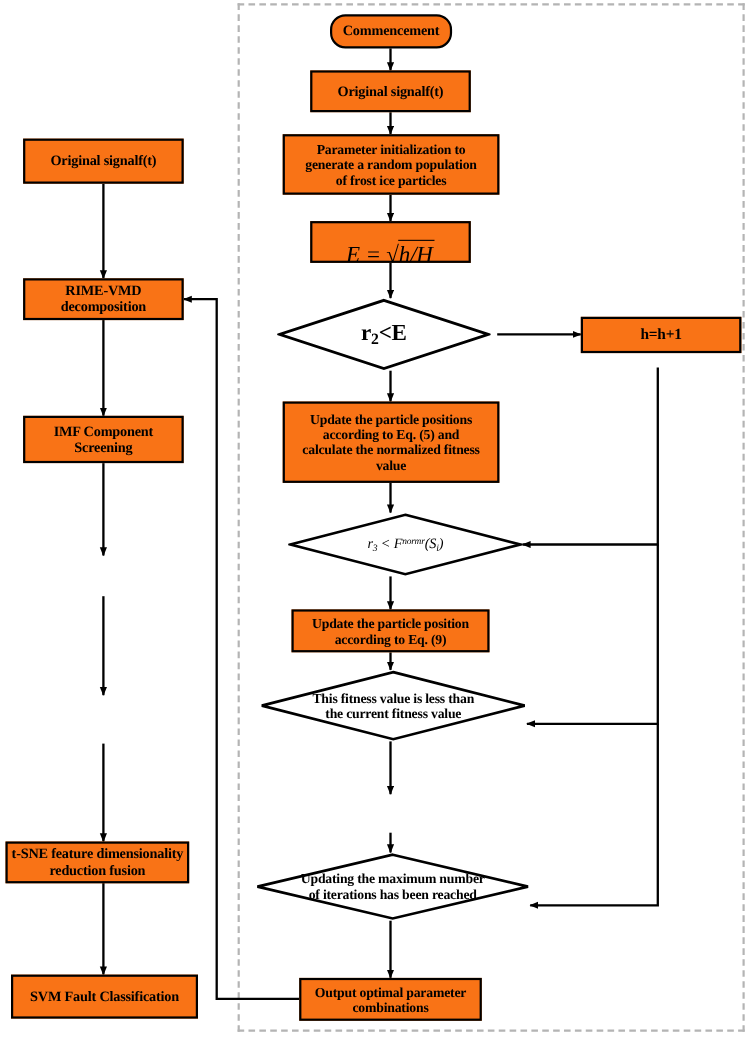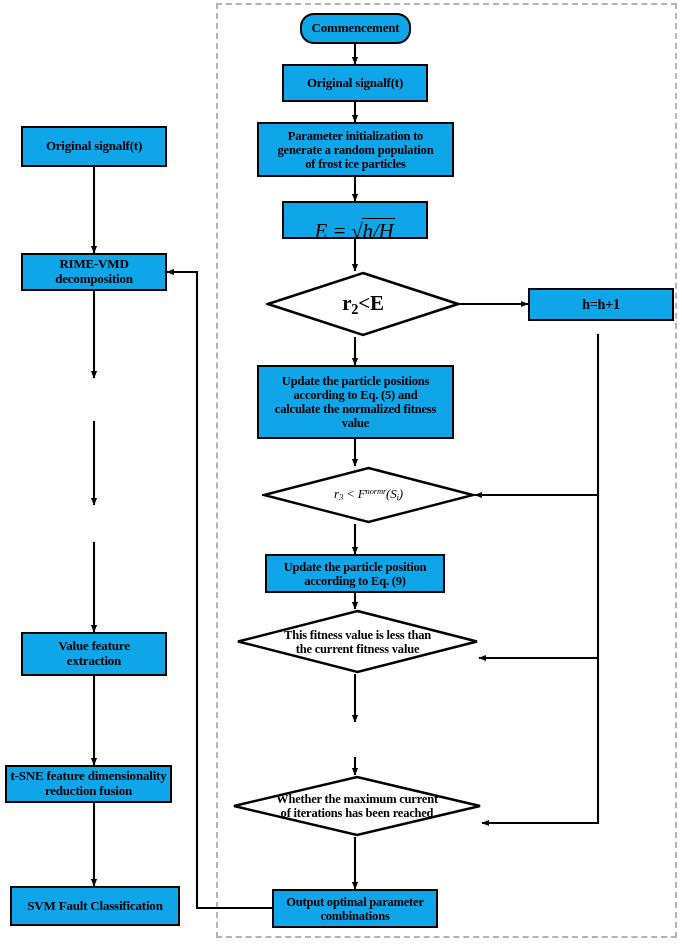--- a/index.html
+++ b/index.html
@@ -26,21 +26,21 @@
   .dashed-region {
     position: absolute;
     border: 2px dashed #b4b4b4;
     box-sizing: border-box;
     background: transparent;
   }
   .node {
     position: absolute;
     box-sizing: border-box;
     border: 2px solid #000000;
-    background: #0ea5e9;
+    background: #f97316;
     display: flex;
     align-items: center;
     justify-content: center;
     text-align: center;
     font-weight: bold;
     color: #000000;
     line-height: 1.12;
     padding: 13px 3px;
     letter-spacing: -0.2px;
   }
@@ -146,26 +146,26 @@
 
   <div class="node" style="left:21px; top:126px; width:146px; height:41px; font-size:13px;">
     <span class="txt">Original signalf(t)</span>
   </div>
 
   <div class="node" style="left:21px; top:253px; width:146px; height:38px; font-size:13px;">
     <span class="txt">RIME-VMD
 decomposition</span>
   </div>
 
-
-
-  <div class="node" style="left:21px; top:632px; width:146px; height:44px; font-size:13px;">
-    <span class="txt">Value feature
-extraction</span>
-  </div>
+  <div class="node" style="left:21px; top:378px; width:146px; height:43px; font-size:13px;">
+    <span class="txt">IMF Component
+Screening</span>
+  </div>
+
+
 
   <div class="node" style="left:5px; top:765px; width:167px; height:38px; font-size:13px;">
     <span class="txt">t-SNE feature dimensionality
 reduction fusion</span>
   </div>
 
   <div class="node" style="left:10px; top:886px; width:170px; height:40px; font-size:13px;">
     <span class="txt">SVM Fault Classification</span>
   </div>
 
@@ -182,21 +182,21 @@
 generate a random population
 of frost ice particles</span>
   </div>
 
   <div class="node" style="left:282px; top:201px; width:146px; height:38px;">
     <span class="txt big-math math">
       <i>E</i>&nbsp;=&nbsp;√<span class="radicand"><i>h</i>/<i>H</i></span>
     </span>
   </div>
 
-  <div class="diamond" style="left:266px; top:271px; width:194px; height:66px; font-size:21px;">
+  <div class="diamond" style="left:252px; top:271px; width:194px; height:66px; font-size:21px;">
     <svg class="dshape" viewBox="0 0 194 66" preserveAspectRatio="none">
       <polygon points="97,2 192,33 97,64 2,33" fill="#fff" stroke="#000" stroke-width="2.6" vector-effect="non-scaling-stroke"></polygon>
     </svg>
     <span class="txt">r<span class="sub" style="font-style:normal">2</span>&lt;E</span>
   </div>
 
   <div class="node" style="left:528px; top:288px; width:146px; height:33px; font-size:14px;">
     <span class="txt">h=h+1</span>
   </div>
 
@@ -225,21 +225,21 @@
     </svg>
     <span class="txt">This fitness value is less than
 the current fitness value</span>
   </div>
 
 
   <div class="diamond" style="left:232px; top:775px; width:250px; height:62px; font-size:12.5px;">
     <svg class="dshape" viewBox="0 0 250 62" preserveAspectRatio="none">
       <polygon points="125,2 248,31 125,60 2,31" fill="#fff" stroke="#000" stroke-width="2.4" vector-effect="non-scaling-stroke"></polygon>
     </svg>
-    <span class="txt">Whether the maximum current
+    <span class="txt">Updating the maximum number
 of iterations has been reached</span>
   </div>
 
   <div class="node" style="left:272px; top:889px; width:166px; height:39px; font-size:12.5px;">
     <span class="txt">Output optimal parameter
 combinations</span>
   </div>
 
 </div>
 

